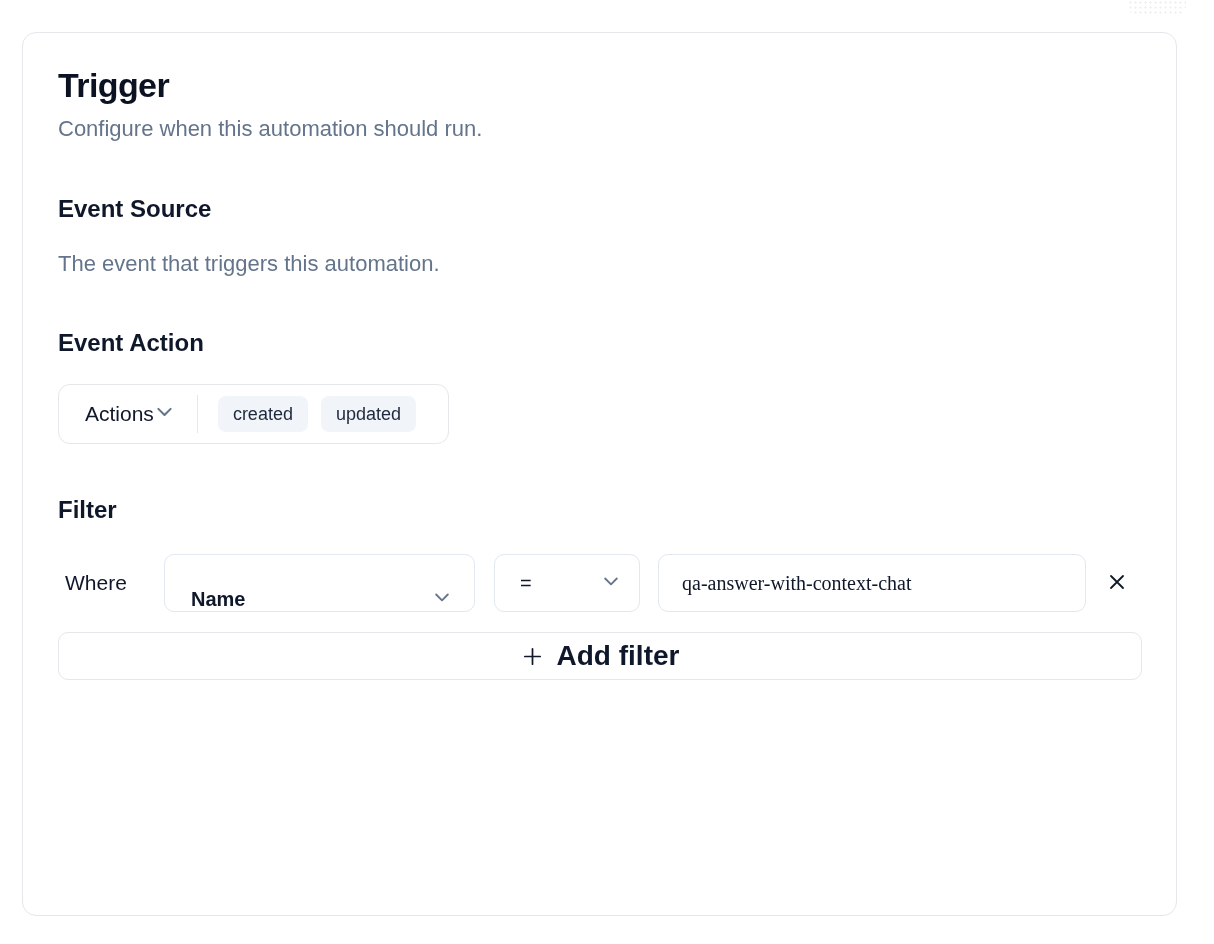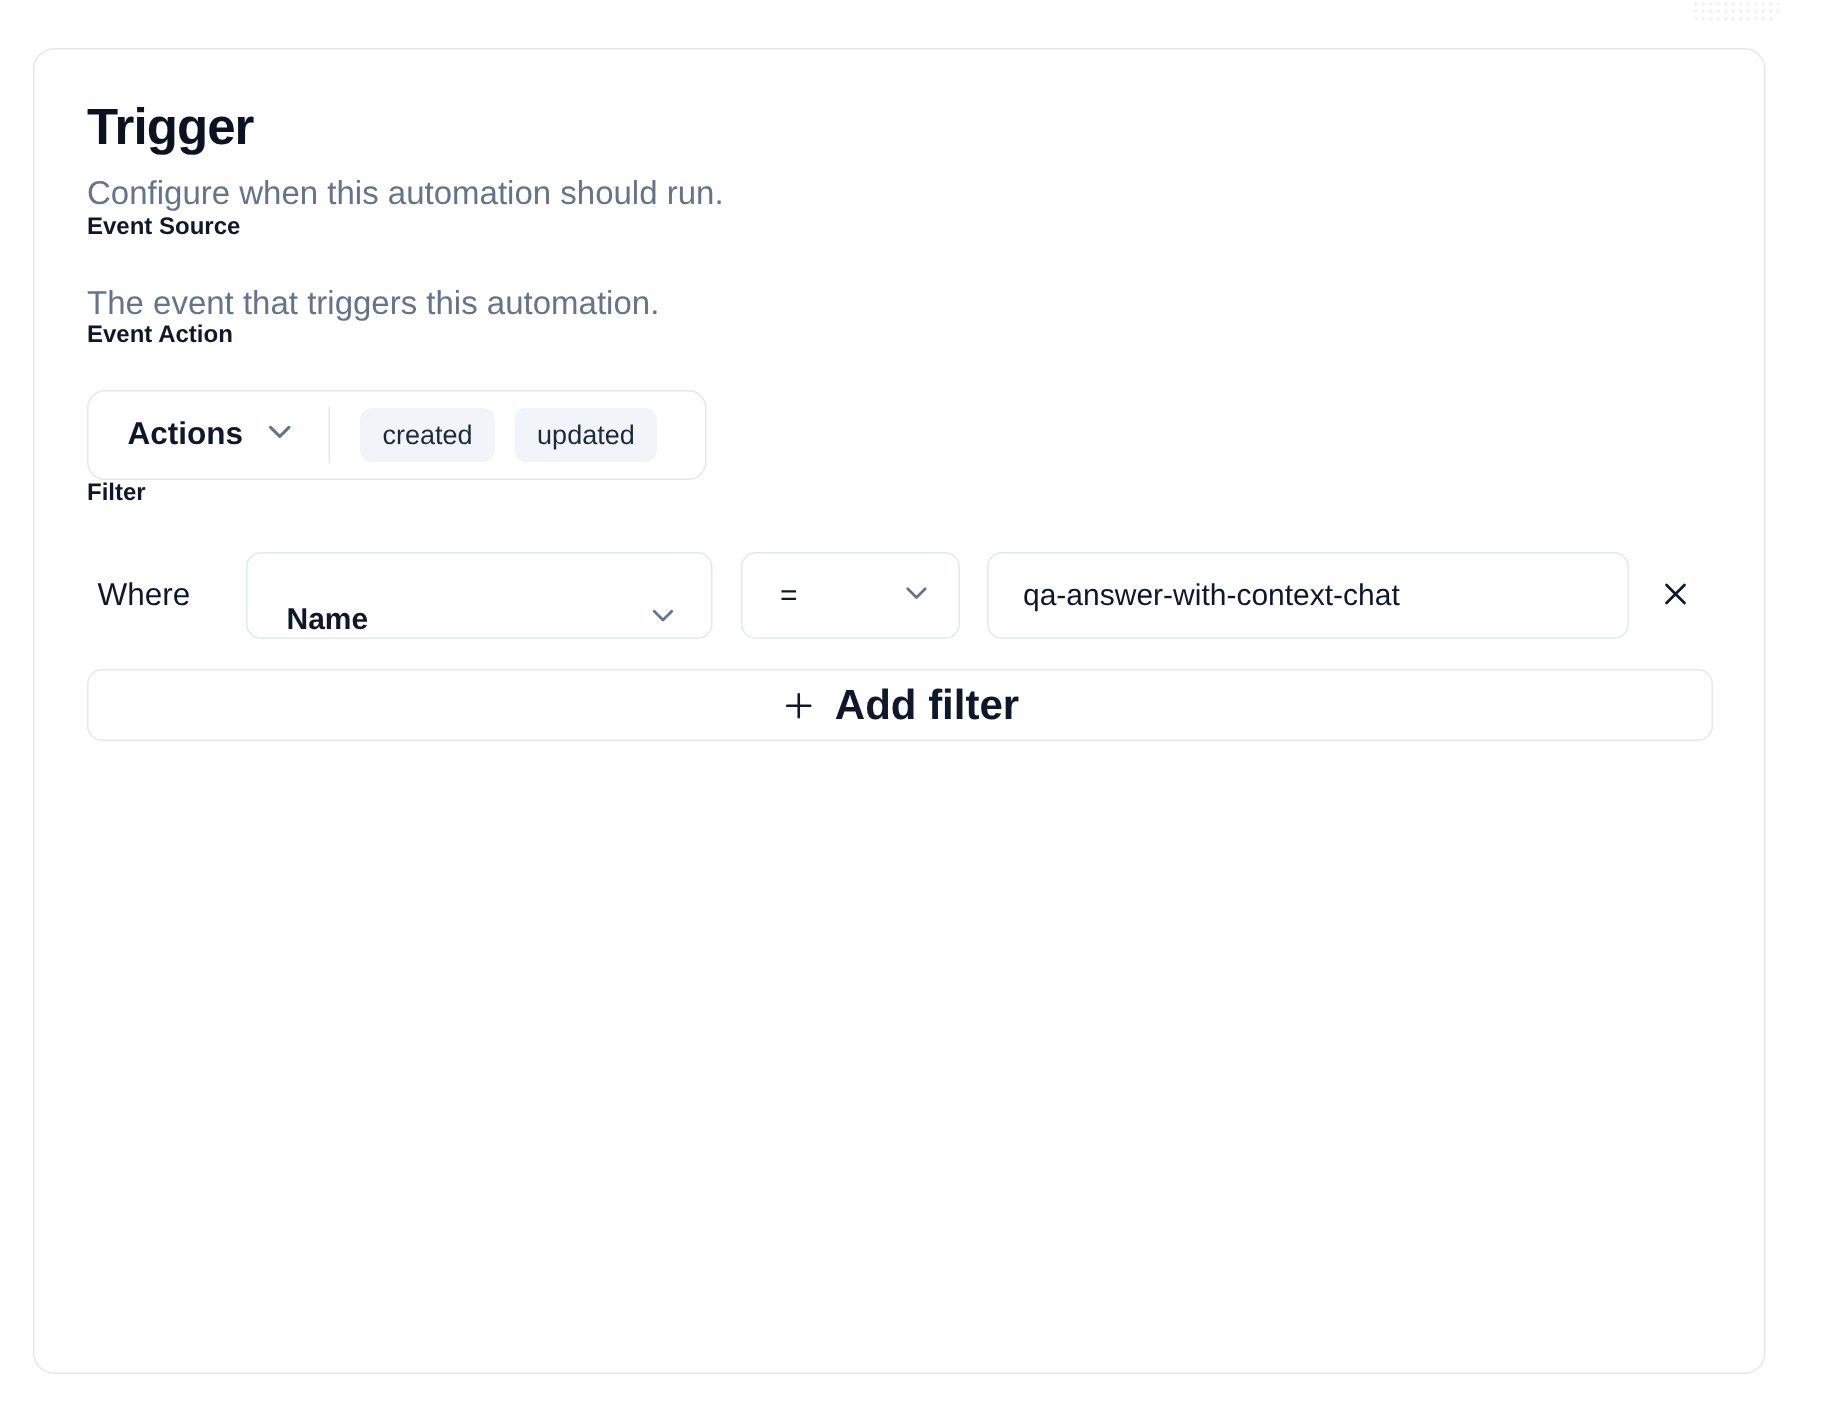--- a/index.html
+++ b/index.html
@@ -41,21 +41,22 @@
     color: #0b1221;
   }
   .subtitle {
     margin-top: 8px;
     font-size: 22px;
     line-height: 28px;
     color: #64748b;
   }
 
   .section-label {
-    font-size: 16px;
+    margin-top: 52px;
+    font-size: 24px;
     font-weight: 700;
     color: #0f172a;
   }
   .help {
     font-size: 22px;
     color: #64748b;
   }
 
   
   .select-full {
@@ -82,23 +83,22 @@
     align-items: center;
     height: 60px;
     border: 1px solid #e5e7eb;
     border-radius: 12px;
     padding: 0 32px 0 26px;
     background: #fff;
   }
   .actions-trigger {
     display: flex;
     align-items: center;
-    gap: 14px;
     font-size: 21px;
-    font-weight: 700;
+    font-weight: 400;
     color: #0f172a;
     cursor: pointer;
   }
   .v-divider {
     width: 1px;
     height: 38px;
     background: #e2e8f0;
     margin: 0 20px 0 22px;
   }
   .badges { display: flex; gap: 13px; }
@@ -142,21 +142,21 @@
   .op-select { width: 146px; padding: 0 18px 0 25px; margin-right: 18px; }
   .op-select .ctl-text { font-size: 20px; font-weight: 500; }
   .value-input {
     flex: 1;
     height: 58px;
     border: 1px solid #e2e8f0;
     border-radius: 10px;
     padding: 0 20px 0 23px;
     font-size: 20px;
     color: #0f172a;
-    font-family: Liberation Sans, sans-serif;
+    font-family: Liberation Serif, serif;
     outline: none;
     min-width: 0;
   }
   .remove-btn {
     flex: none;
     width: 50px;
     height: 50px;
     margin-left: 6px;
     border: none;
     background: transparent;

